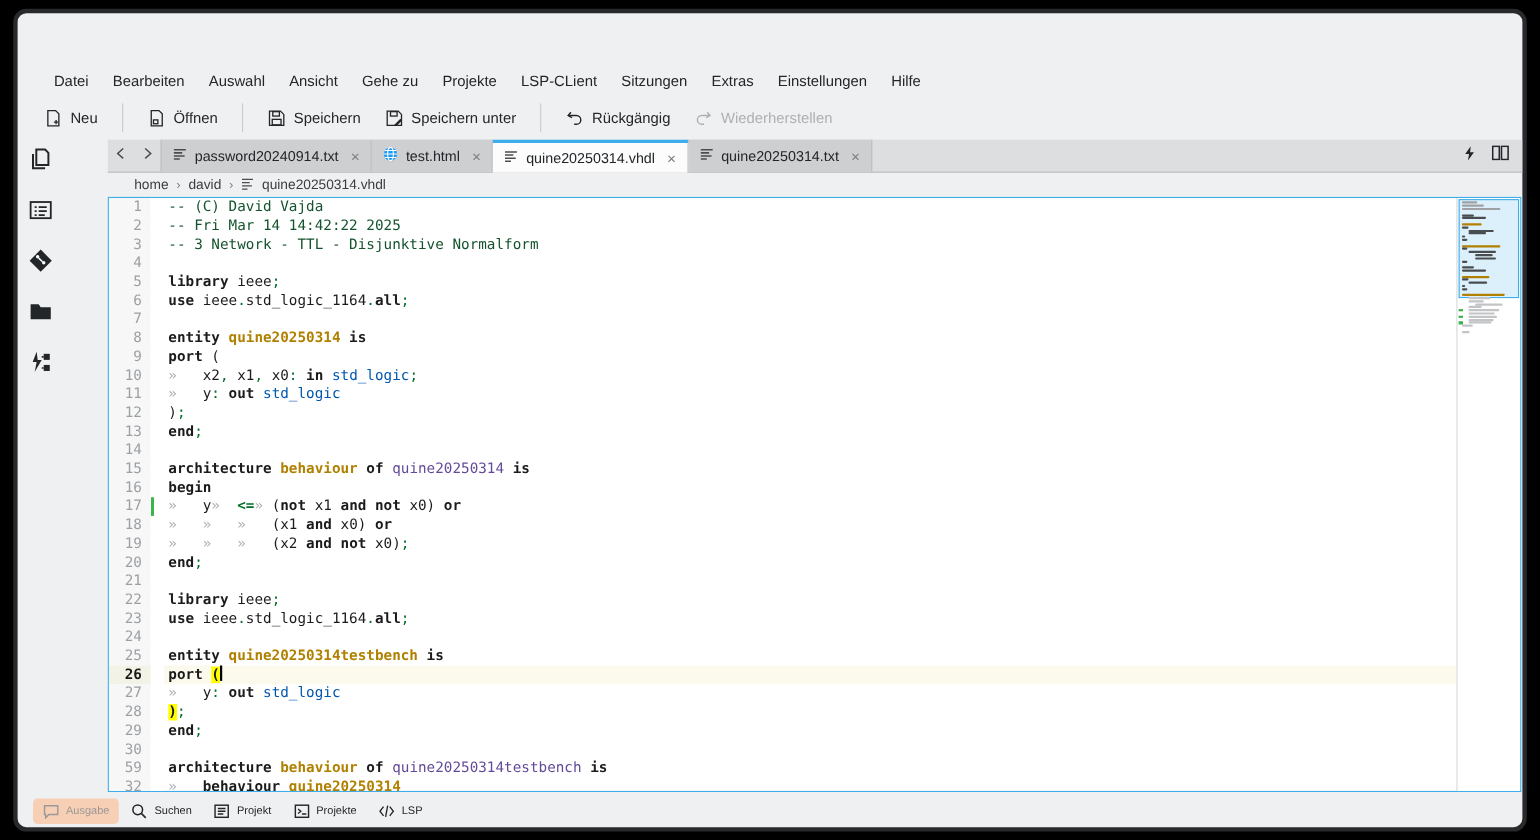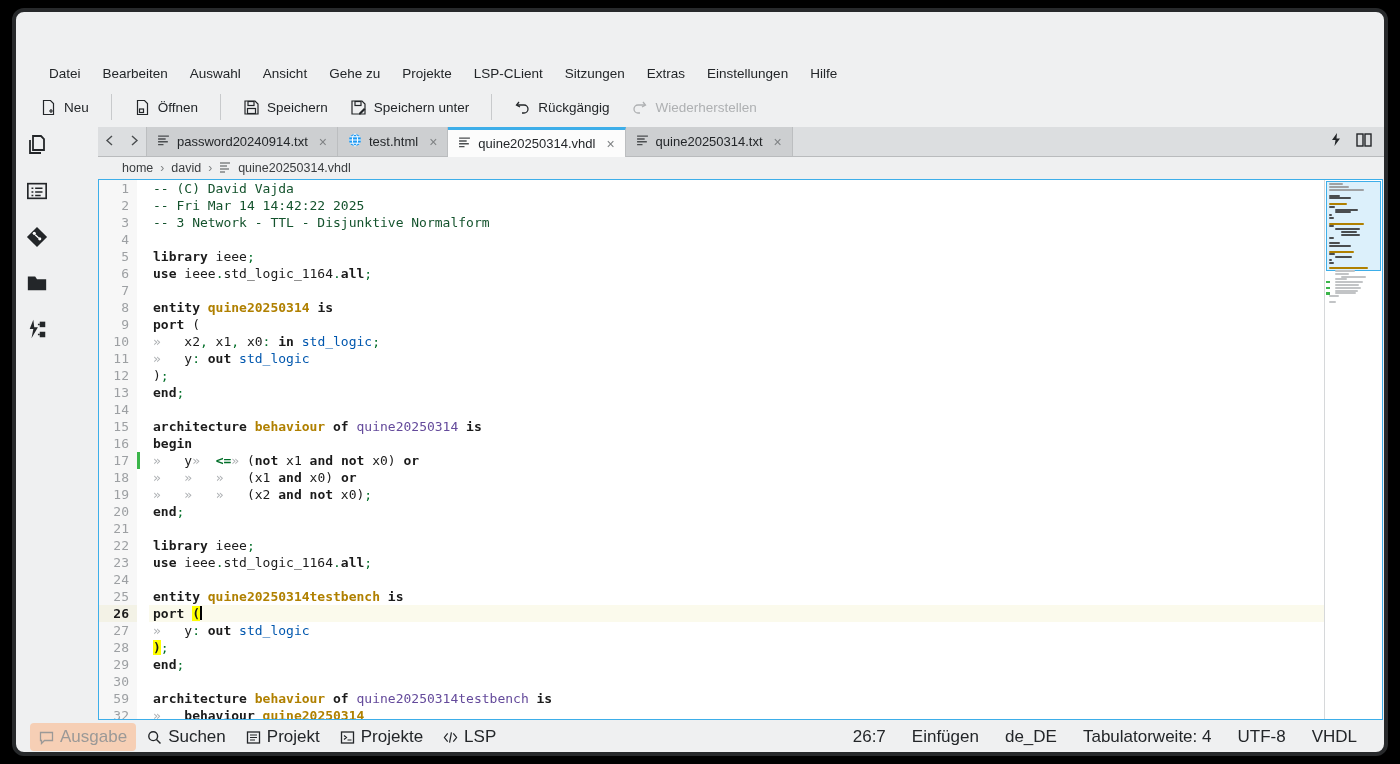--- a/index.html
+++ b/index.html
@@ -96,21 +96,21 @@
   .minimap { width:58px; flex:none; background:#fff; border-left:1px solid #d6d8da;
              position:relative; padding:3px 4px; }
   .mm-row { height:2.8px; display:flex; align-items:center; position:relative; }
   .mm-bar { height:2px; border-radius:1px; }
   .mm-mark { position:absolute; left:-3px; width:4px; height:2.4px; background:#3bb54a; }
   .mm-view { position:absolute; left:1px; right:1px; top:1px; height:90px;
              background:rgba(61,174,233,0.18); border:1px solid #3daee9; }
 
   
   .statusbar { height:30px; display:flex; align-items:center; padding:0 14px;
-               font-size:17px; color:#232629; flex:none; }
+               font-size:10px; color:#232629; flex:none; }
   .sb-item { display:flex; align-items:center; gap:6px; padding:4px 9px;
              border-radius:4px; }
   .sb-item.hl { background:#f6cfb5; color:#9b9997; }
   .sb-item.hl svg * { stroke:#9b9997 !important; }
   .sb-right { margin-left:auto; display:flex; align-items:center; gap:0; }
   .sb-right .sb-item { padding:4px 13px; }
   .sb-ico { width:15px; height:15px; display:inline-flex; }
 </style>
 </head>
 <body>
@@ -510,35 +510,15 @@
         </div>
         <div class="sb-item">
           <span class="sb-ico">
             <svg width="16" height="15" viewBox="0 0 16 15">
               <path d="M5 3 L1.5 7.5 L5 12 M11 3 L14.5 7.5 L11 12 M9 2 L7 13" fill="none" stroke="#232629" stroke-width="1.3"></path>
             </svg>
           </span>
           <span>LSP</span>
         </div>
       </div>
-    <div class="sb-right" id="sb-right">
-        <div class="sb-item">
-          <span>26:7</span>
-        </div>
-        <div class="sb-item">
-          <span>Einfügen</span>
-        </div>
-        <div class="sb-item">
-          <span>de_DE</span>
-        </div>
-        <div class="sb-item">
-          <span>Tabulatorweite: 4</span>
-        </div>
-        <div class="sb-item">
-          <span>UTF-8</span>
-        </div>
-        <div class="sb-item">
-          <span>VHDL</span>
-        </div>
-      </div>
   </div>
 
 </div>
 
 </body></html>

